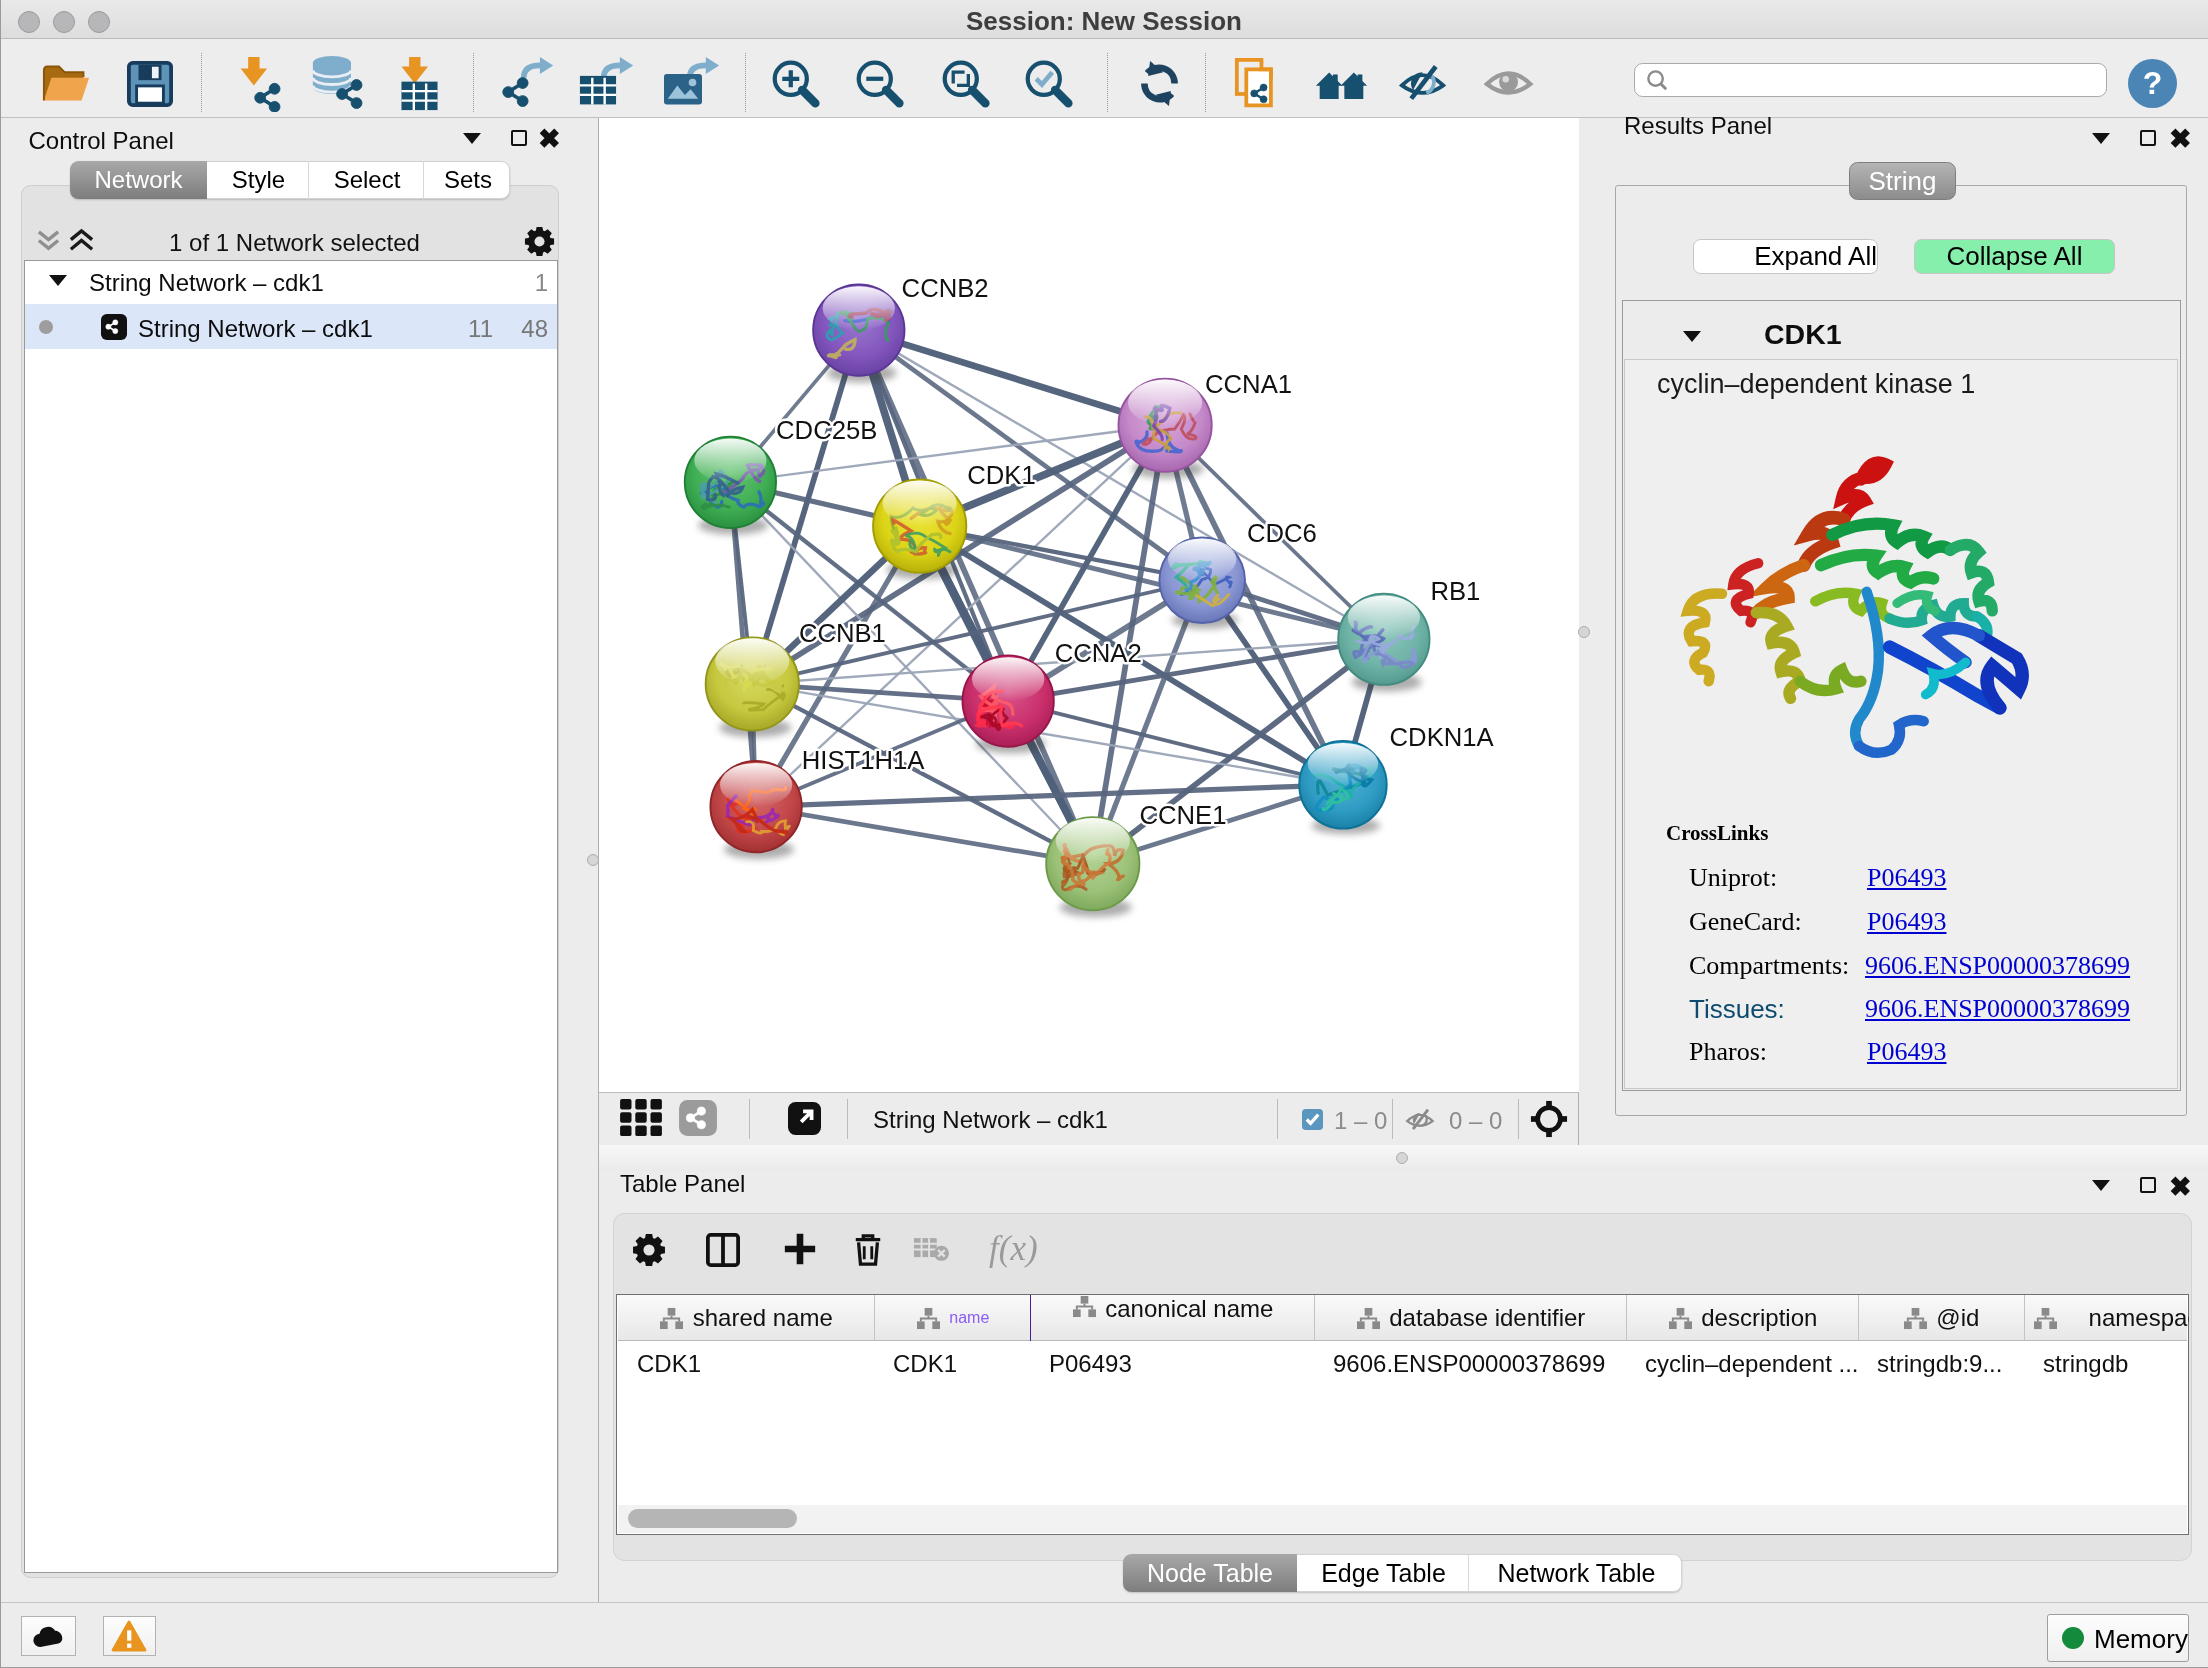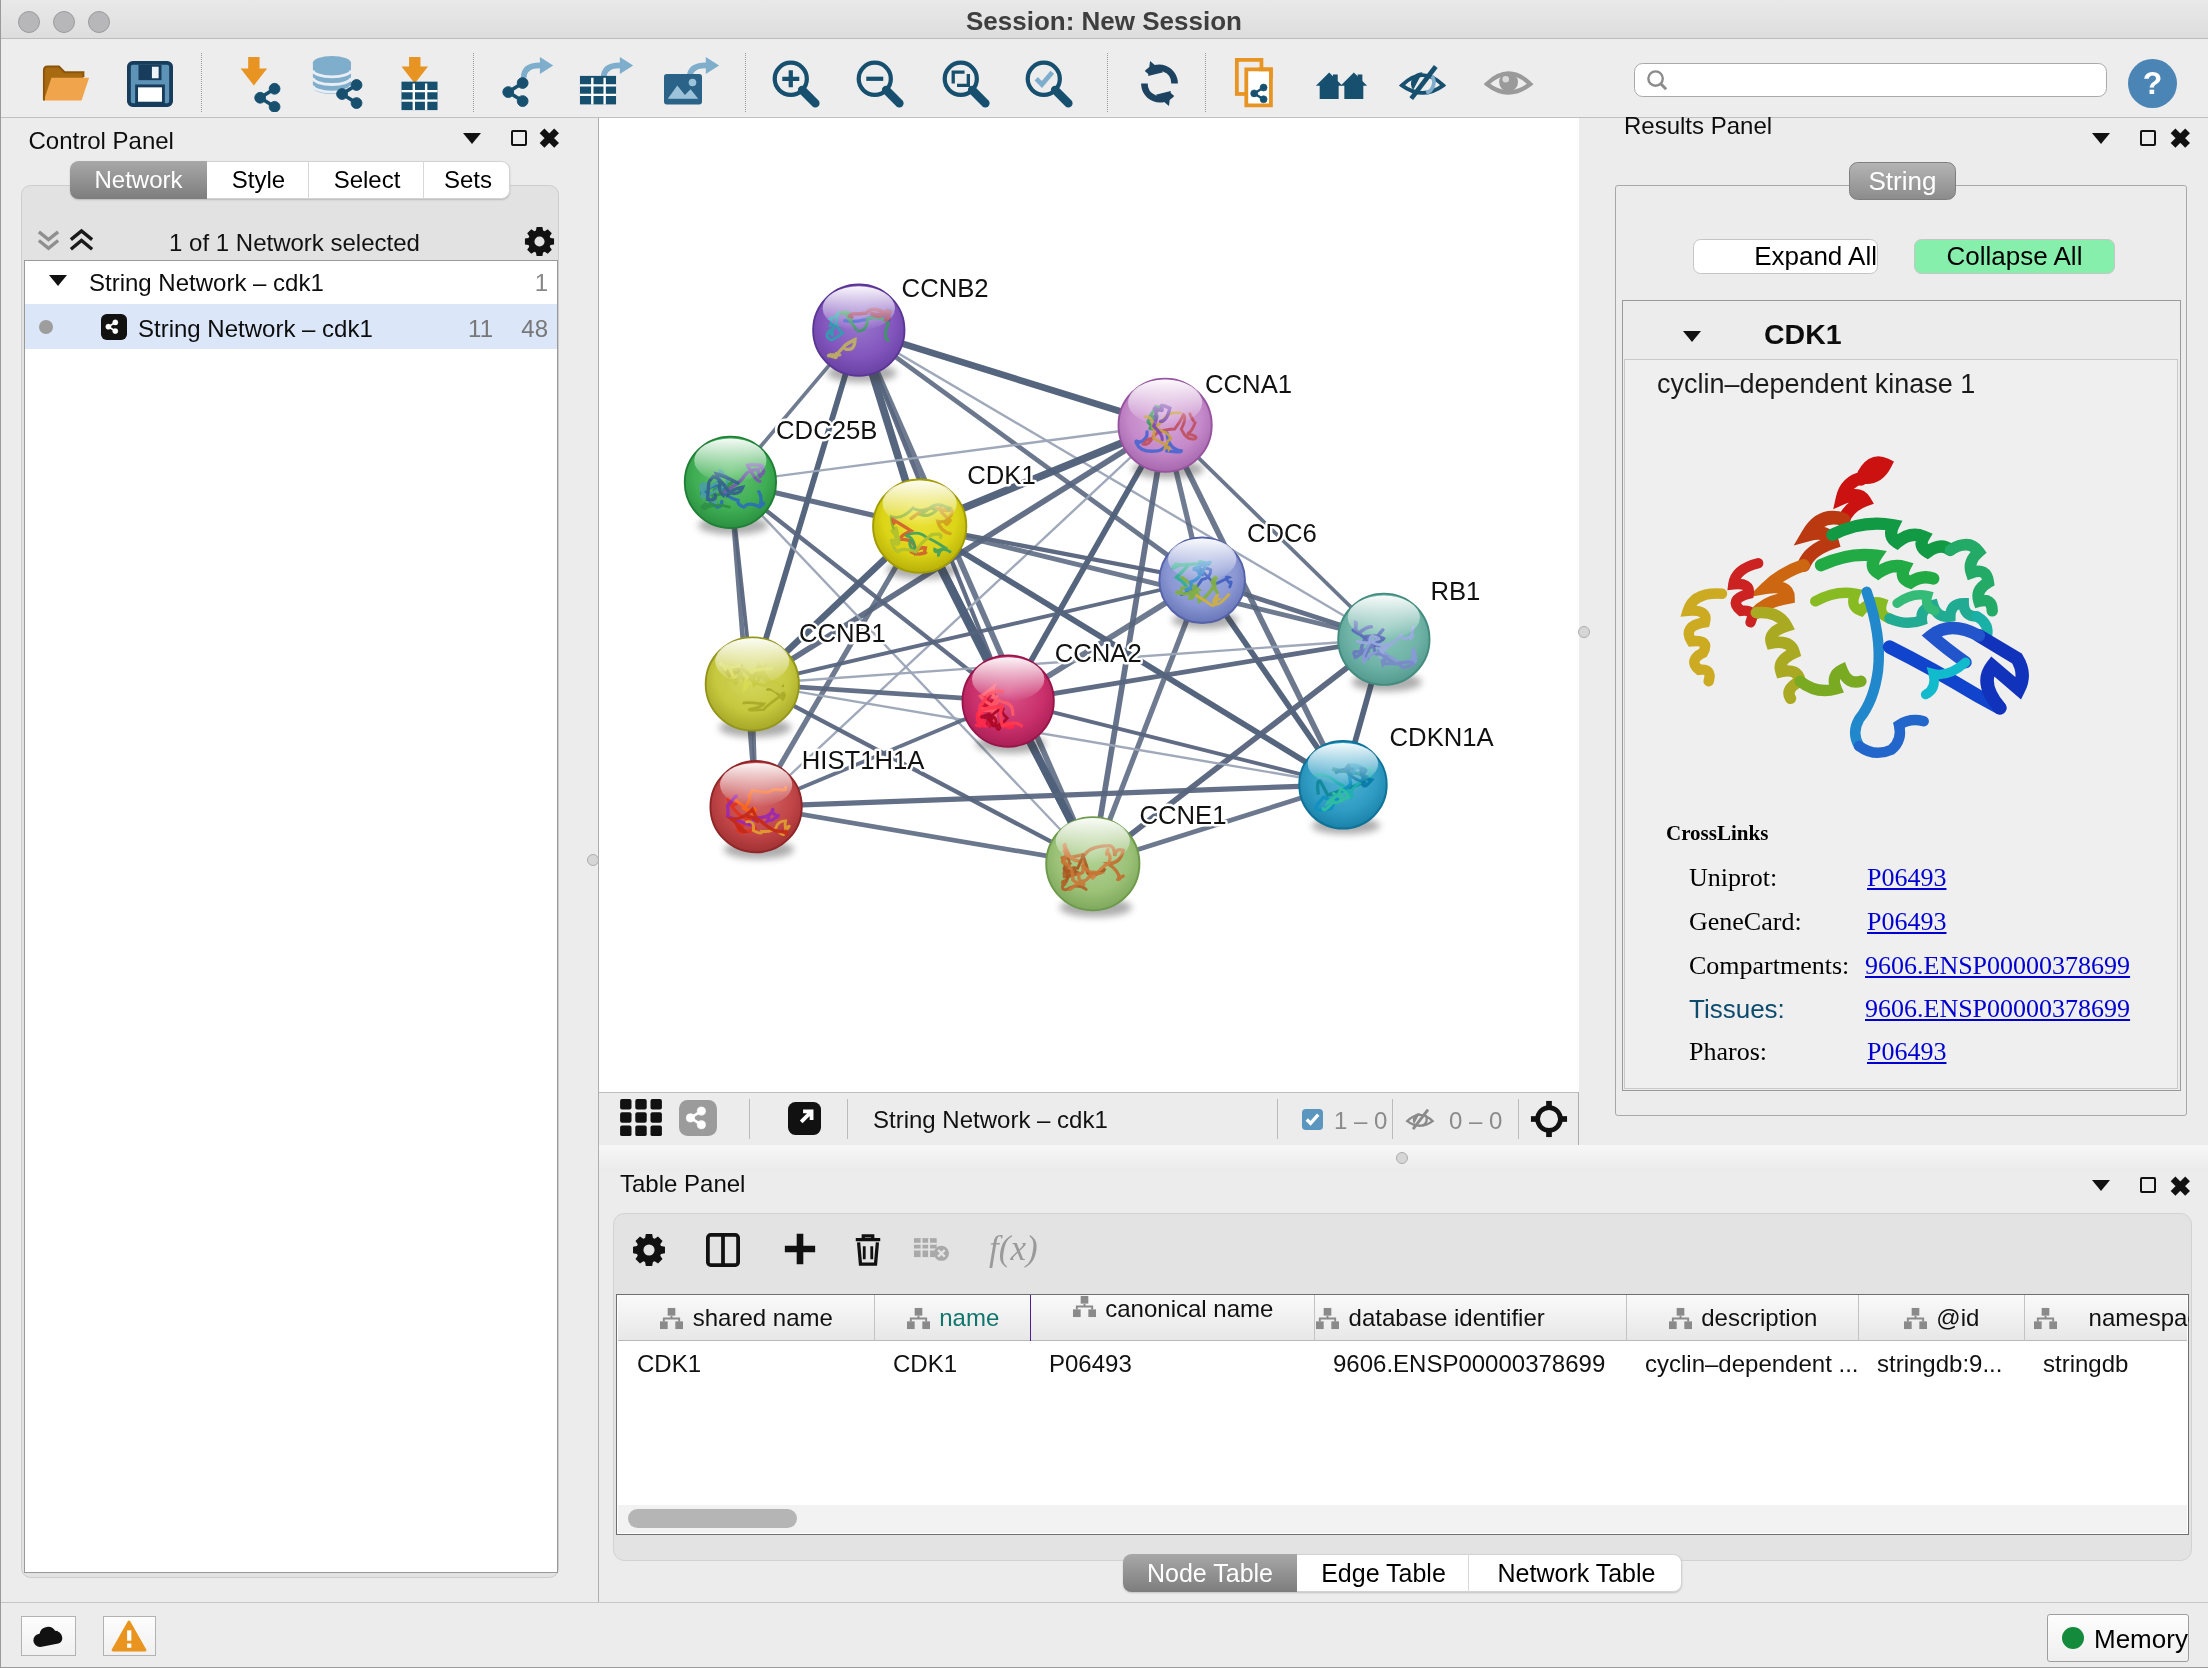--- a/index.html
+++ b/index.html
@@ -652,34 +652,34 @@
   </div>
 <div class="abs" style="left:874px;top:1295px;width:156px;height:46px;border-left:1px solid #c3c3c3;display:flex;align-items:center;justify-content:center;gap:8.6px;overflow:hidden">
     <svg style="flex:none" width="25" height="23" viewBox="0 0 26 24">
       <g fill="#8a8a8a">
         <rect x="9" y="1" width="8" height="8"></rect>
         <rect x="1" y="15" width="8" height="8"></rect>
         <rect x="17" y="15" width="8" height="8"></rect>
       </g>
       <path d="M13 9 V12 M5 15 V12 H21 V15" stroke="#8a8a8a" stroke-width="2" fill="none"></path>
     </svg>
-    <span style="font-size:24px;color:#0f766e;white-space:nowrap">name</span>
+    <span style="font-size:16px;color:#8b5cf6;white-space:nowrap">name</span>
   </div>
 <div class="abs" style="left:1030px;top:1295px;width:284px;height:46px;border-left:1px solid #4c1d95;display:flex;align-items:flex-start;justify-content:center;gap:8.6px;overflow:hidden">
     <svg style="flex:none" width="25" height="23" viewBox="0 0 26 24">
       <g fill="#8a8a8a">
         <rect x="9" y="1" width="8" height="8"></rect>
         <rect x="1" y="15" width="8" height="8"></rect>
         <rect x="17" y="15" width="8" height="8"></rect>
       </g>
       <path d="M13 9 V12 M5 15 V12 H21 V15" stroke="#8a8a8a" stroke-width="2" fill="none"></path>
     </svg>
     <span style="font-size:24px;color:#111;white-space:nowrap">canonical name</span>
   </div>
-<div class="abs" style="left:1314px;top:1295px;width:312px;height:46px;border-left:1px solid #c3c3c3;display:flex;align-items:center;gap:8.6px;overflow:hidden">
+<div class="abs" style="left:1314px;top:1295px;width:312px;height:46px;border-left:1px solid #c3c3c3;display:flex;align-items:center;justify-content:center;gap:8.6px;overflow:hidden">
     <svg style="flex:none" width="25" height="23" viewBox="0 0 26 24">
       <g fill="#8a8a8a">
         <rect x="9" y="1" width="8" height="8"></rect>
         <rect x="1" y="15" width="8" height="8"></rect>
         <rect x="17" y="15" width="8" height="8"></rect>
       </g>
       <path d="M13 9 V12 M5 15 V12 H21 V15" stroke="#8a8a8a" stroke-width="2" fill="none"></path>
     </svg>
     <span style="font-size:24px;color:#111;white-space:nowrap">database identifier</span>
   </div>

